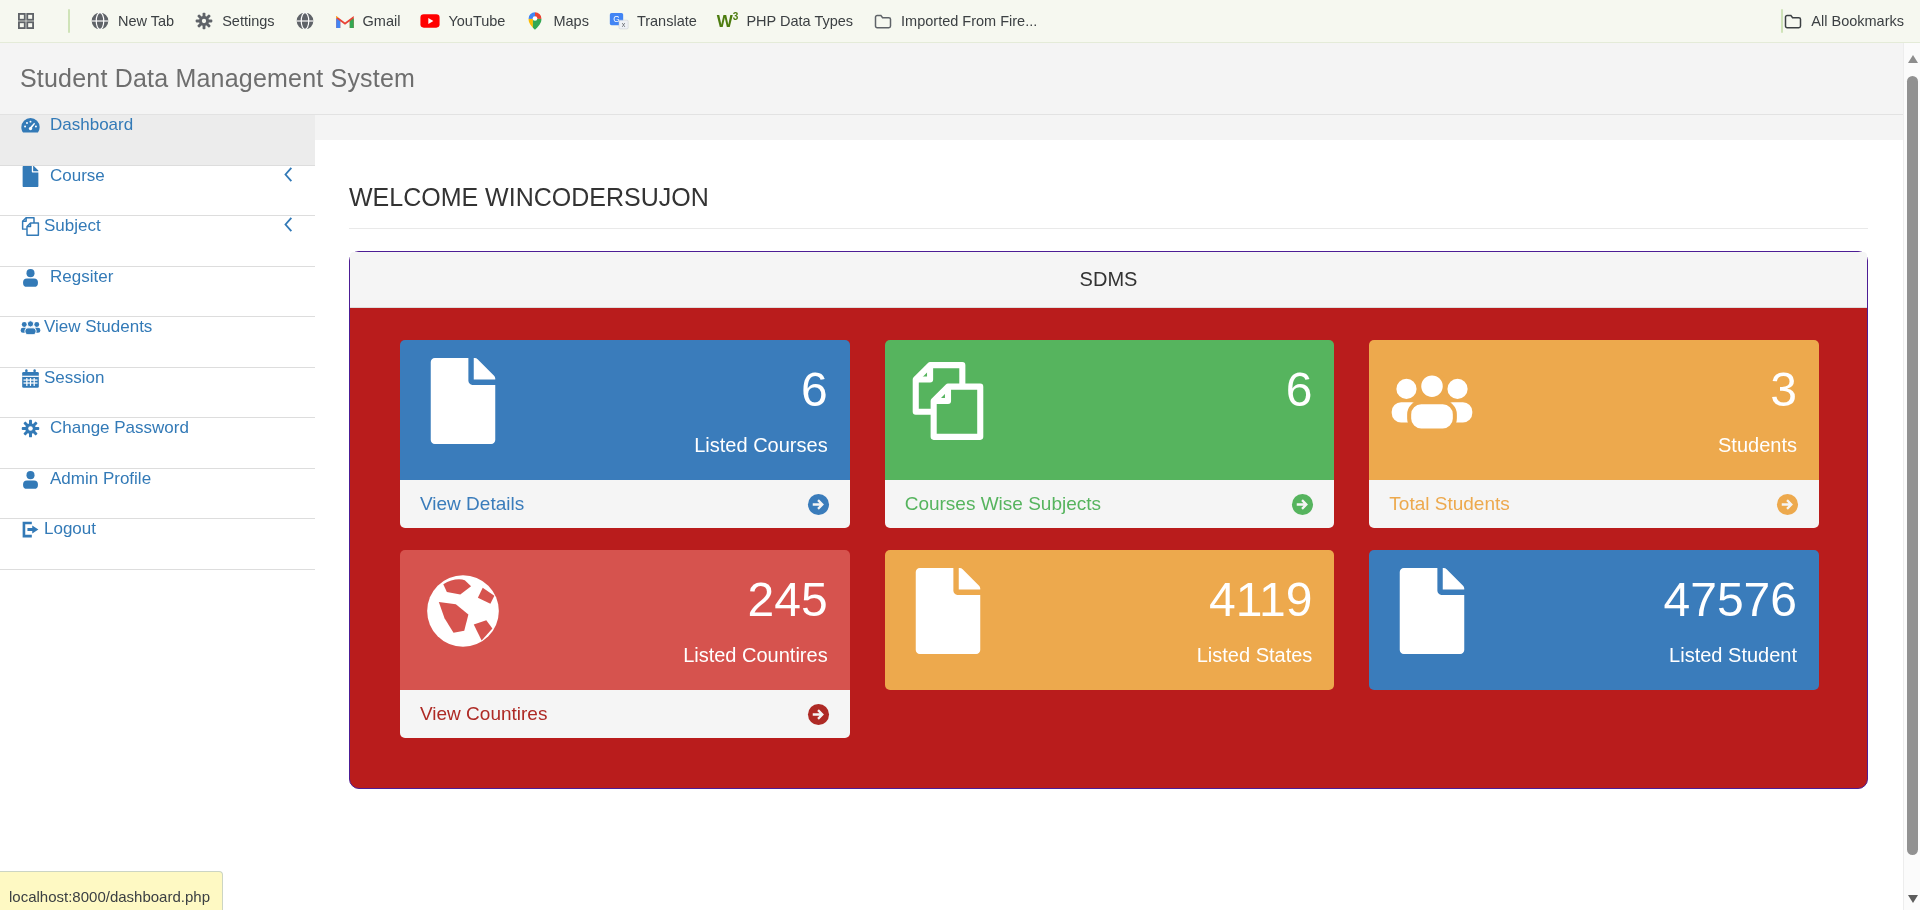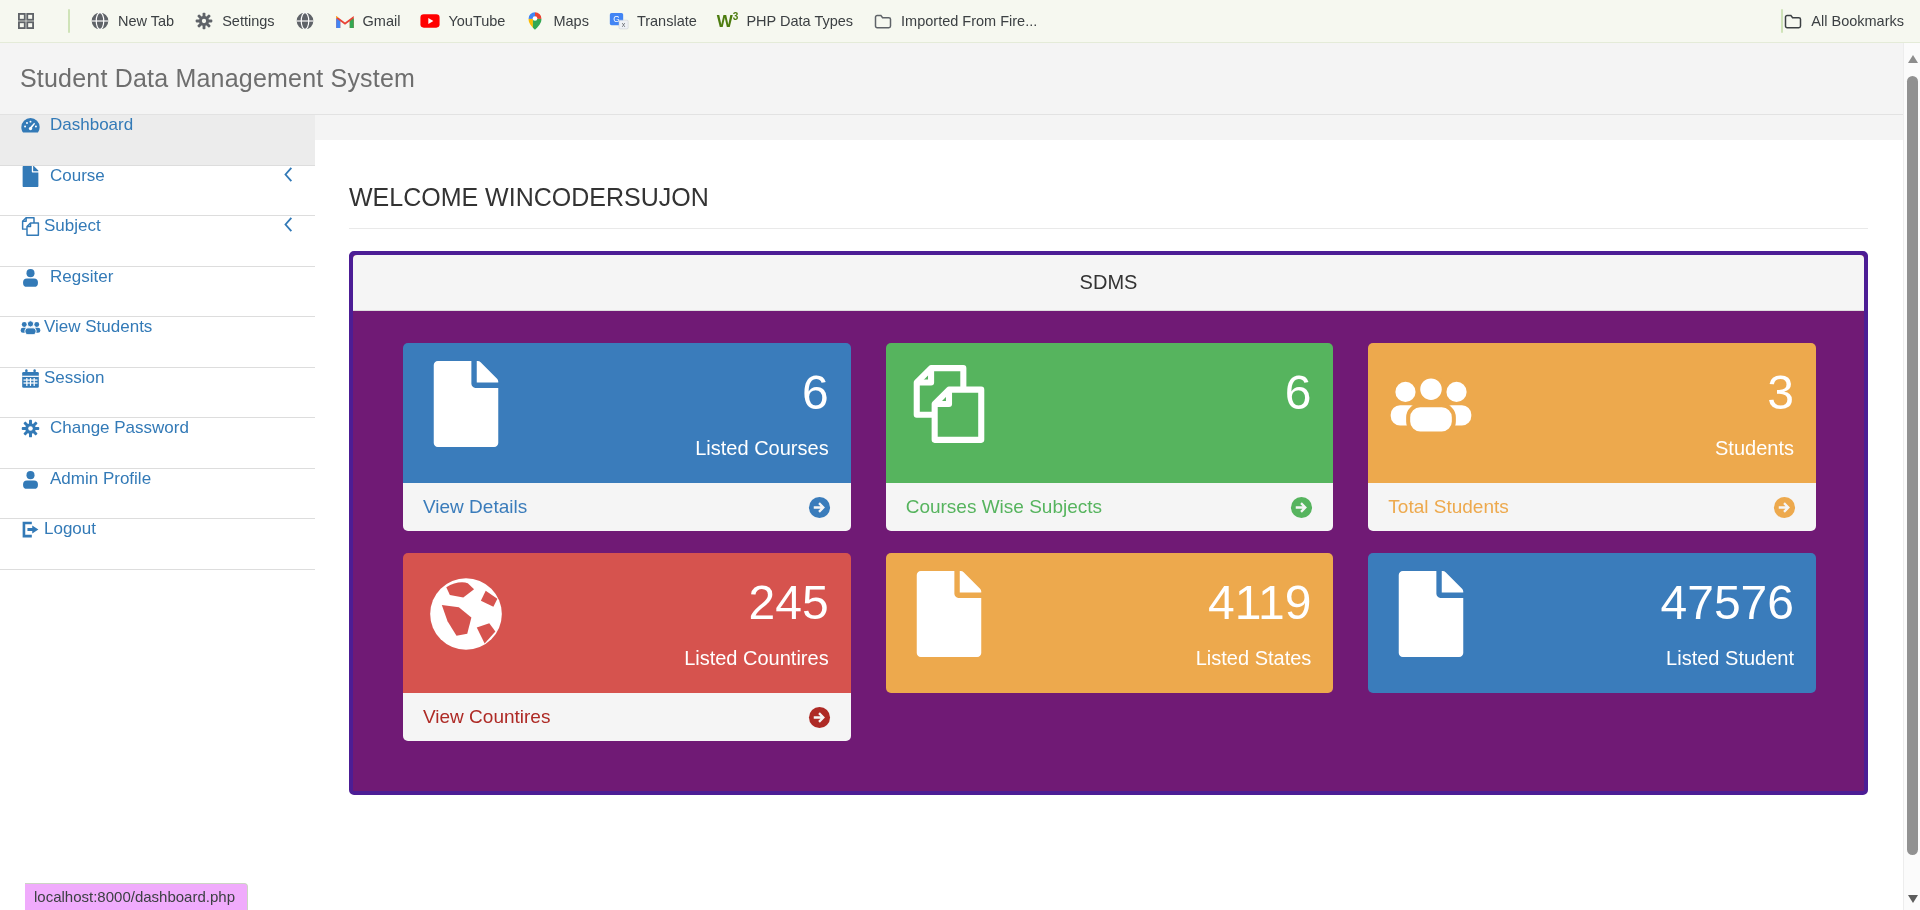--- a/index.html
+++ b/index.html
@@ -38,21 +38,21 @@
   .side-item:nth-child(6) .icon, .side-item:nth-child(9) .icon { margin-right:3px; }
   .chev { position:absolute; right:22px; width:10px; height:17px; display:inline-flex; color:#337ab7; }
   .chev svg { width:100%; height:100%; }
 
   .main { flex:1; background:#fff; min-width:0; }
   .top-strip { height:25px; background:#f4f4f4; }
   .container { margin:0 52px 0 34px; }
   .welcome { margin-top:43px; font-size:25px; font-weight:400; color:#333; }
   .rule { border:none; border-top:1px solid #e9e9e9; margin-top:16px; }
 
-  .panel { margin-top:22px; border:4px solid #4c1d95; border-radius:5px; background:#701a75; }
+  .panel { margin-top:22px; border:1px solid #4c1d95; border-radius:10px; background:#b91c1c; }
   .panel-heading { padding:16px; background:#f5f5f5; border-bottom:1px solid #ddd;
     border-radius:4px 4px 0 0; text-align:center; font-size:20px; color:#333; }
   .panel-body { padding:32px 48px 50px 50px; display:grid;
     grid-template-columns:repeat(3,1fr); gap:22px 35px; align-items:start; }
 
   
   .stat-card { border-radius:5px; }
   .t-blue   { --c:#3a7cbb; --link:#3a7cbb; }
   .t-green  { --c:#56b45e; --link:#56b45e; }
   .t-orange { --c:#eda94d; --link:#eda94d; }
@@ -80,23 +80,23 @@
   .sb-up { position:absolute; top:12px; left:3.5px; width:0; height:0;
     border-left:5px solid transparent; border-right:5px solid transparent;
     border-bottom:8px solid #8d8d8d; }
   .sb-thumb { position:absolute; top:33px; left:2.5px; width:11px; height:779px;
     background:#919191; border-radius:6px; }
   .sb-down { position:absolute; bottom:7px; left:3.5px; width:0; height:0;
     border-left:5px solid transparent; border-right:5px solid transparent;
     border-top:8px solid #5c5c5c; }
 
   
-  .status-tip { position:fixed; left:0; bottom:0; background:#f0abfc; color:#3c4043;
-    font-size:15px; padding:4px 12px 5px 9px; border-top:1px solid #ccd5c4;
-    border-right:1px solid #ccd5c4; border-top-right-radius:4px; z-index:60;margin-left:25px; }
+  .status-tip { position:fixed; left:0; bottom:0; background:#fef9c3; color:#3c4043;
+    font-size:15px; padding:16px 12px 5px 9px; border-top:1px solid #ccd5c4;
+    border-right:1px solid #ccd5c4; border-top-right-radius:4px; z-index:60; }
 </style>
 </head>
 <body>
 
 <div class="bookmarks-bar">
   <div class="bm-left">
     <span class="bm-item bm-apps">
       <span class="bm-icon">
         <svg viewBox="0 0 24 24" fill="none" stroke="#5f6368" stroke-width="2.2">
           <rect x="3.5" y="3.5" width="7" height="7"></rect>

